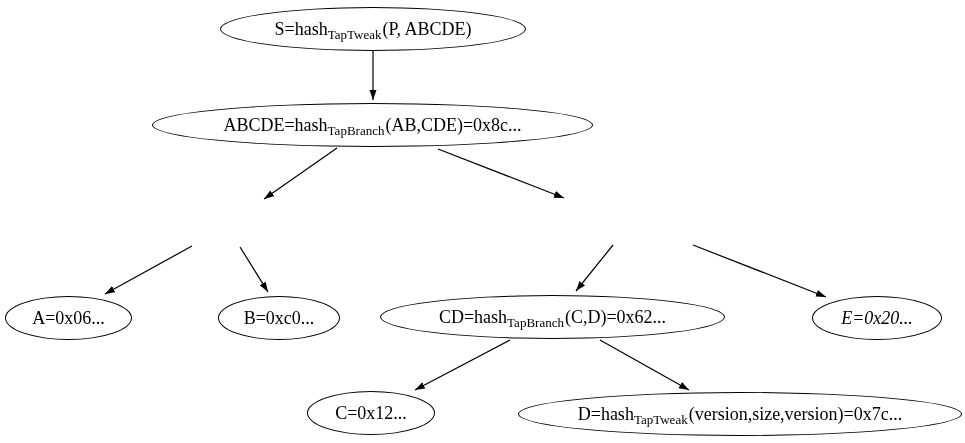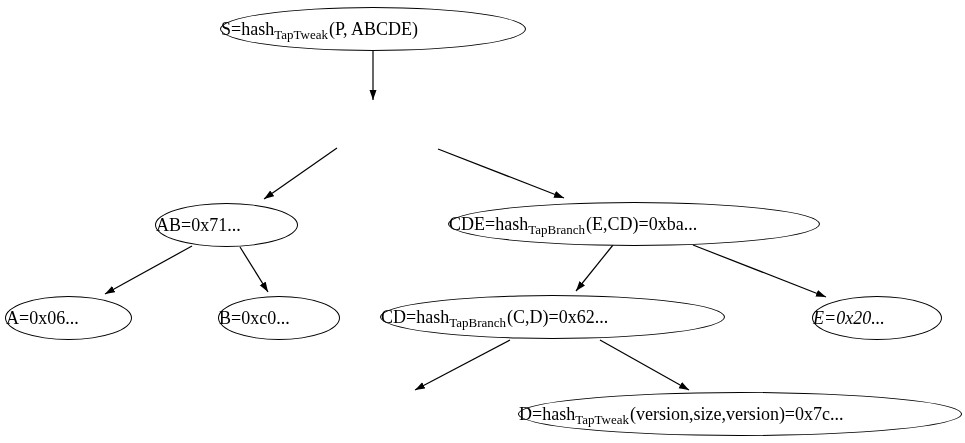--- a/index.html
+++ b/index.html
@@ -27,21 +27,21 @@
     stroke-width: 1.2;
   }
   .node {
     position: absolute;
     box-sizing: border-box;
     border: 1.2px solid #000000;
     border-radius: 50%;
     background: #ffffff;
     display: flex;
     align-items: center;
-    justify-content: flex-start;
+    justify-content: center;
     white-space: nowrap;
     font-size: 18px;
     color: #000000;
   }
   .node sub {
     font-size: 13px;
     line-height: 0;
     vertical-align: -4px;
     margin-right: 1px;
   }
@@ -75,43 +75,43 @@
     <line x1="613" y1="245" x2="576" y2="291" marker-end="url(#arrow)"></line>
     <line x1="693" y1="245" x2="826" y2="297" marker-end="url(#arrow)"></line>
     <line x1="510" y1="340" x2="415" y2="390" marker-end="url(#arrow)"></line>
     <line x1="600" y1="340" x2="689" y2="390" marker-end="url(#arrow)"></line>
   </svg>
 
   <div class="node" id="node-s">
     <span><span>S=hash</span><sub>TapTweak</sub><span>(P, ABCDE)</span></span>
   </div>
 
-
-  <div class="node" id="node-ab">
-    <span>AB=0x71...</span>
+  <div class="node" id="node-abcde">
+    <span><span>ABCDE=hash</span><sub>TapBranch</sub><span>(AB,CDE)=0x8c...</span></span>
   </div>
 
-  <div class="node" id="node-cde">
-    <span><span>CDE=hash</span><sub>TapBranch</sub><span>(E,CD)=0xba...</span></span>
-  </div>
+
 
   <div class="node" id="node-a">
     <span>A=0x06...</span>
   </div>
 
   <div class="node" id="node-b">
     <span>B=0xc0...</span>
   </div>
 
   <div class="node" id="node-cd">
     <span><span>CD=hash</span><sub>TapBranch</sub><span>(C,D)=0x62...</span></span>
   </div>
 
   <div class="node" id="node-e">
     <span>E=0x20...</span>
   </div>
 
+  <div class="node" id="node-c">
+    <span>C=0x12...</span>
+  </div>
 
   <div class="node" id="node-d">
     <span><span>D=hash</span><sub>TapTweak</sub><span>(version,size,version)=0x7c...</span></span>
   </div>
 
 </div>
 
 </body></html>

